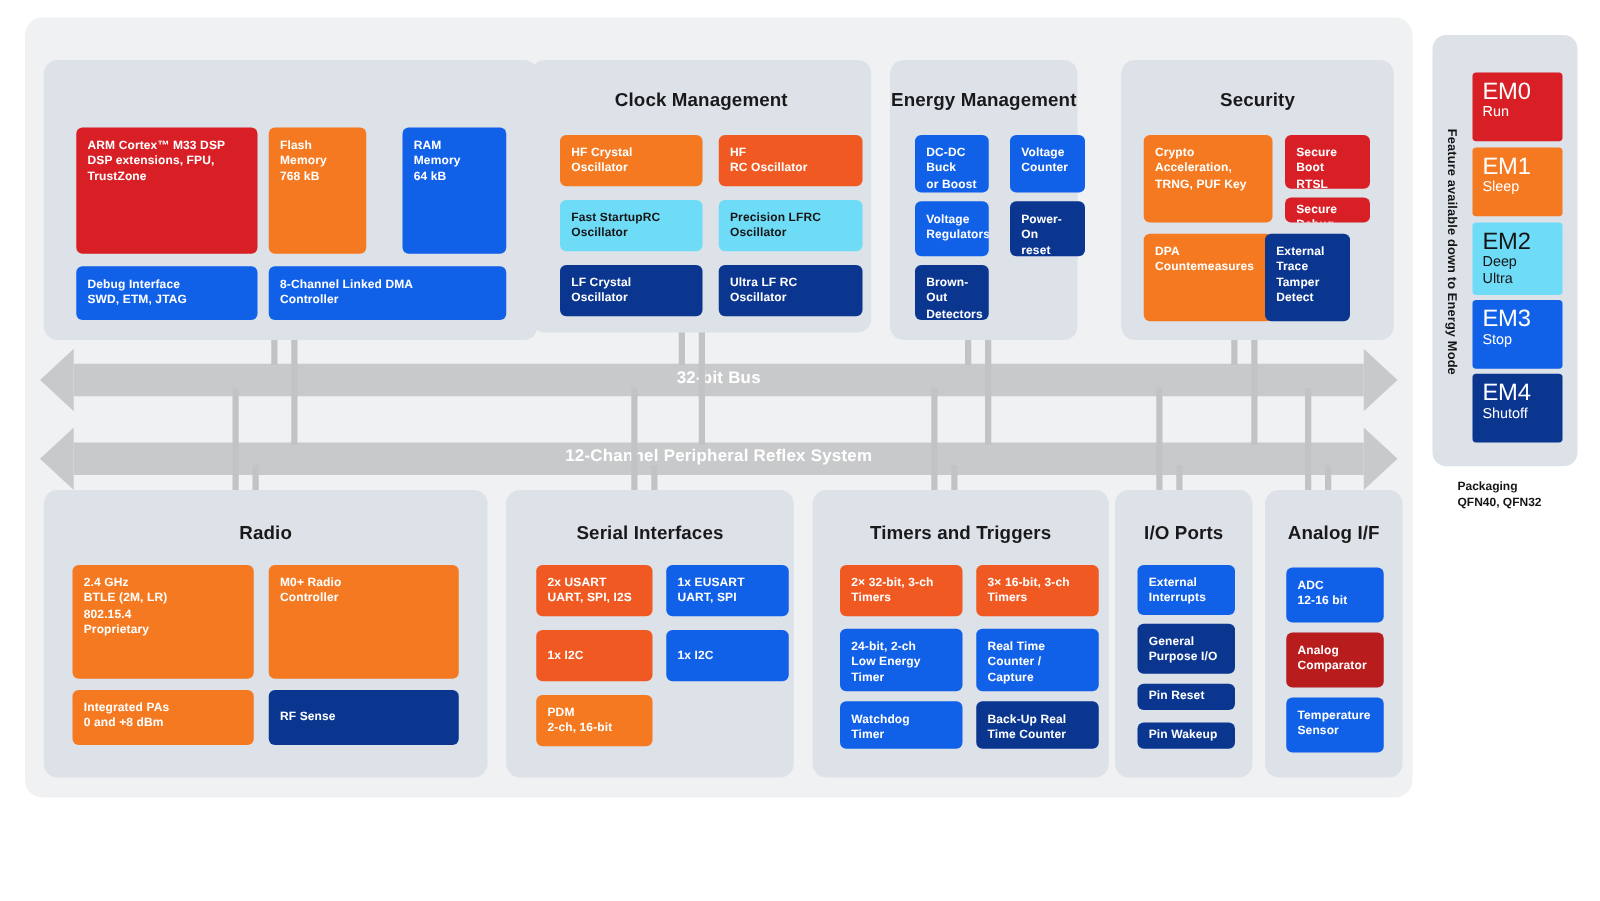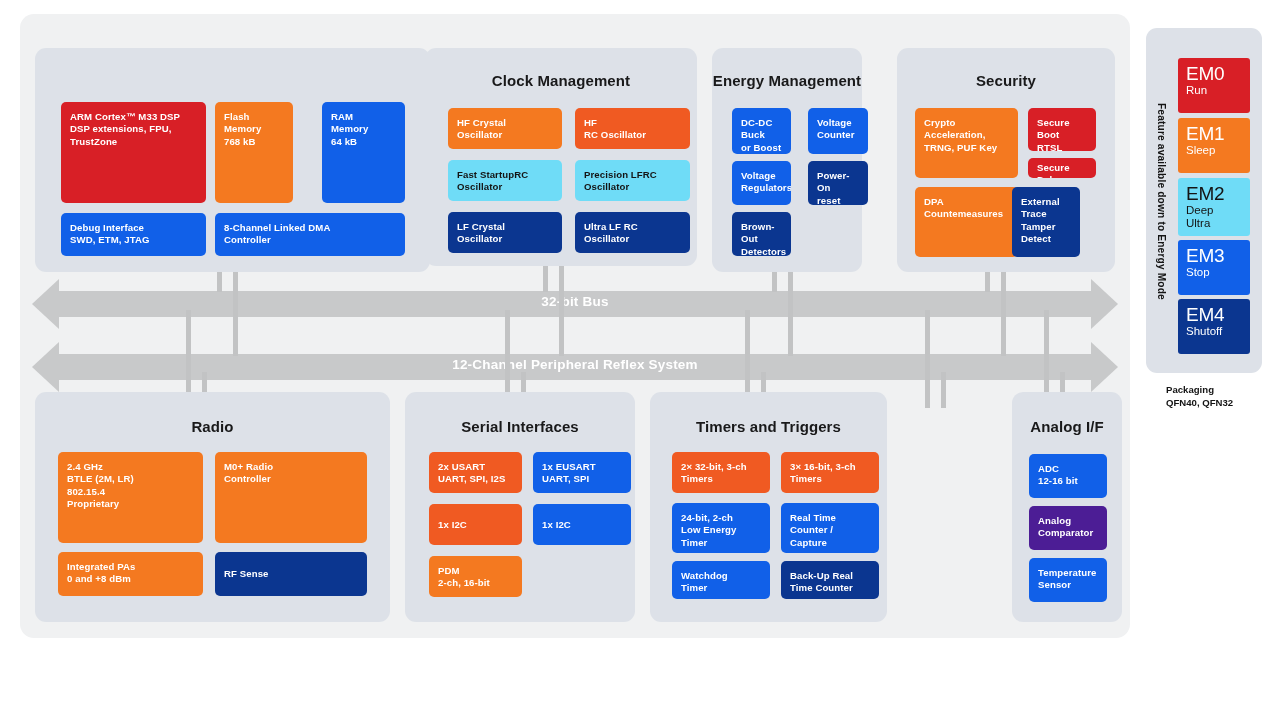--- a/index.html
+++ b/index.html
@@ -204,26 +204,35 @@
 Timer</div>
     <div class="blk" style="left:131px;top:111px;width:98px;height:50px;background:#1160e8;">Real Time
 Counter /
 Capture</div>
     <div class="blk" style="left:22px;top:169px;width:98px;height:38px;background:#1160e8;">Watchdog
 Timer</div>
     <div class="blk" style="left:131px;top:169px;width:98px;height:38px;background:#0b3690;">Back-Up Real
 Time Counter</div>
   </div>
 
+  <div class="panel" style="left:872px;top:378px;width:110px;height:230px;">
+    <div class="panel-title" style="top:26px;">I/O Ports</div>
+    <div class="blk" style="left:18px;top:60px;width:78px;height:40px;background:#1160e8;">External
+Interrupts</div>
+    <div class="blk" style="left:18px;top:107px;width:78px;height:40px;background:#0b3690;">General
+Purpose I/O</div>
+    <div class="blk" style="left:18px;top:155px;width:78px;height:21px;padding-top:4px;background:#0b3690;">Pin Reset</div>
+    <div class="blk" style="left:18px;top:186px;width:78px;height:21px;padding-top:4px;background:#0b3690;">Pin Wakeup</div>
+  </div>
 
   <div class="panel" style="left:992px;top:378px;width:110px;height:230px;">
     <div class="panel-title" style="top:26px;">Analog I/F</div>
     <div class="blk" style="left:17px;top:62px;width:78px;height:44px;background:#1160e8;">ADC
 12-16 bit</div>
-    <div class="blk" style="left:17px;top:114px;width:78px;height:44px;background:#4c1d95;">Analog
+    <div class="blk" style="left:17px;top:114px;width:78px;height:44px;background:#b91c1c;">Analog
 Comparator</div>
     <div class="blk" style="left:17px;top:166px;width:78px;height:44px;background:#1160e8;">Temperature
 Sensor</div>
   </div>
 
 </div>
 
 <div id="em-rail"></div>
 <div id="em-vert-label">
   <span>Feature available down to Energy Mode</span>

